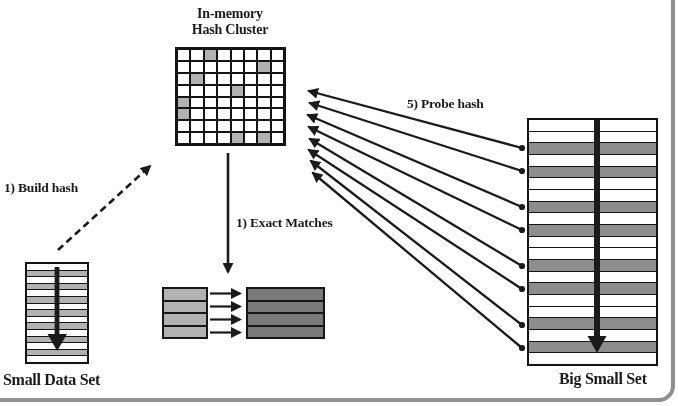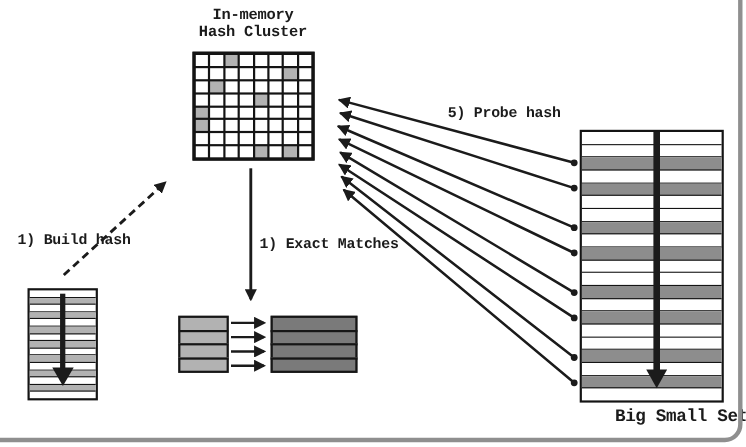--- a/index.html
+++ b/index.html
@@ -1,33 +1,33 @@
 <!DOCTYPE html>
 <html><head>
 <meta charset="utf-8">
 <style>
   html,body{margin:0;padding:0;background:#ffffff;}
   .stage{
     position:relative;width:678px;height:406px;background:#ffffff;
     overflow:hidden;
-    font-family:Liberation Mono, monospace;
+    font-family:Liberation Serif, serif;
     color:#1b1b1b;
   }
   .frame{
     position:absolute;top:-16px;left:-16px;right:3px;bottom:4px;
     border:4px solid #8f8f8f;border-radius:16px;
     pointer-events:none;
   }
   
   .title{
     position:absolute;left:160px;top:6px;width:140px;text-align:center;
     font-weight:bold;font-size:14px;line-height:16px;letter-spacing:-0.2px;
   }
   .lbl{position:absolute;font-weight:bold;font-size:13.5px;letter-spacing:-0.2px;white-space:nowrap;}
-  .lbl.build{left:16px;top:180px;margin-top:32px;}
+  .lbl.build{left:4px;top:180px;}
   .lbl.probe{left:407px;top:96px;}
   .lbl.match{left:236px;top:215px;}
   .tbl-lbl{position:absolute;font-weight:bold;font-size:16px;letter-spacing:-0.3px;white-space:nowrap;}
   .tbl-lbl.small{left:3px;top:371px;}
   .tbl-lbl.big{left:559px;top:370px;}
   
   .hash-grid{
     position:absolute;left:175px;top:47px;width:111px;height:99px;
     background:#141414;border:1px solid #141414;
     display:grid;grid-template-columns:repeat(8,1fr);grid-template-rows:repeat(8,1fr);
@@ -186,20 +186,21 @@
       <div class="mrow" style="background: rgb(122, 122, 122);"></div>
       <div class="mrow" style="background: rgb(122, 122, 122);"></div>
       <div class="mrow" style="background: rgb(122, 122, 122);"></div>
       <div class="mrow" style="background: rgb(122, 122, 122);"></div>
     </div>
 
   <div class="lbl build">1) Build hash</div>
   <div class="lbl probe">5) Probe hash</div>
   <div class="lbl match">1) Exact Matches</div>
 
+  <div class="tbl-lbl small">Small Data Set</div>
   <div class="tbl-lbl big">Big Small Set</div>
 
   <svg class="overlay" width="678" height="406" viewBox="0 0 678 406">
     <defs>
       <marker id="ah" viewBox="0 0 10 10" refX="8.2" refY="5" markerWidth="11" markerHeight="11" orient="auto" markerUnits="userSpaceOnUse">
         <path d="M0 0 L10 5 L0 10 Z" fill="#1b1b1b"></path>
       </marker>
     </defs>
 
     <line class="build-arrow" x1="58" y1="250" x2="150" y2="166" marker-end="url(#ah)"></line>

